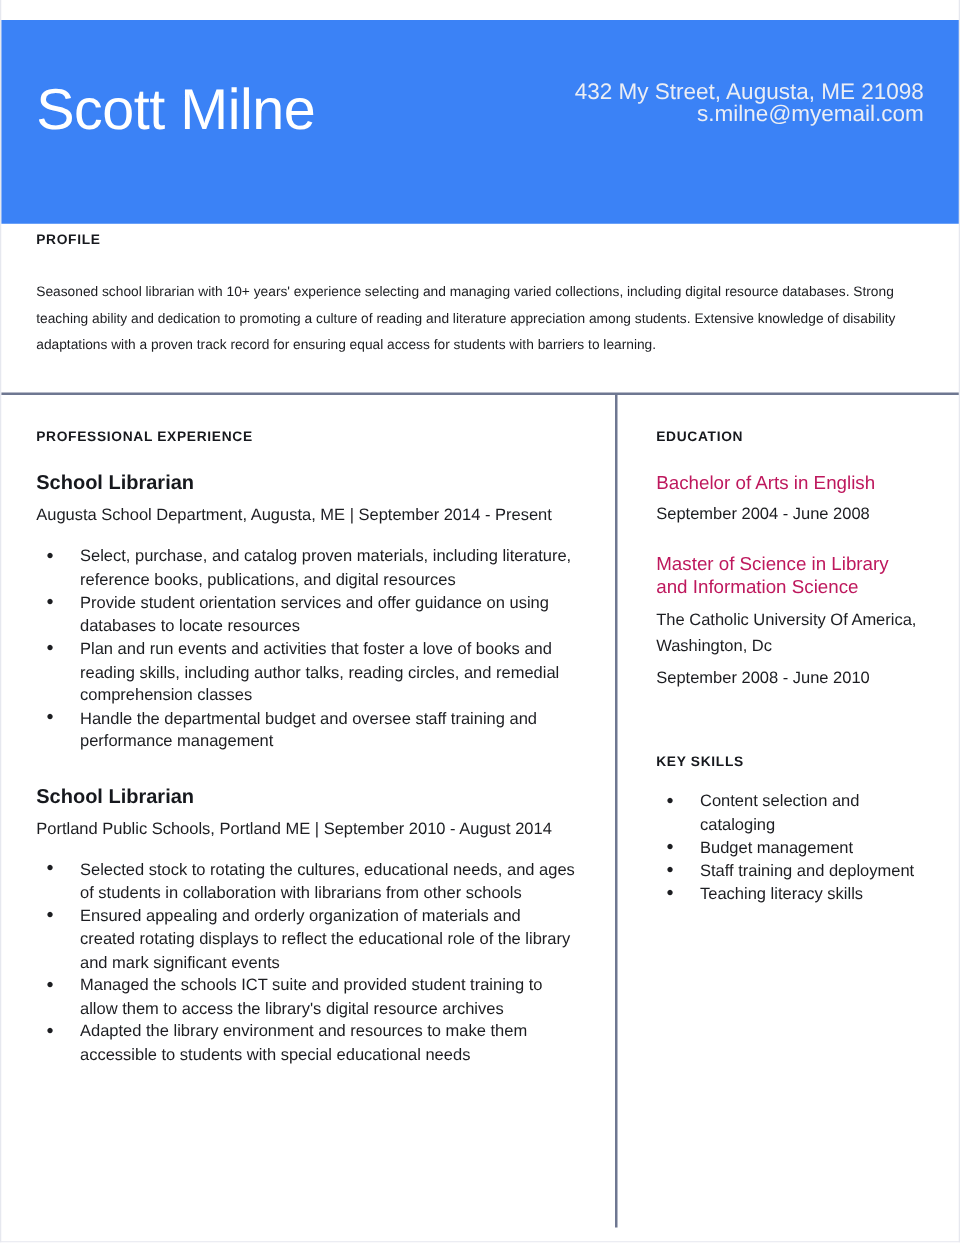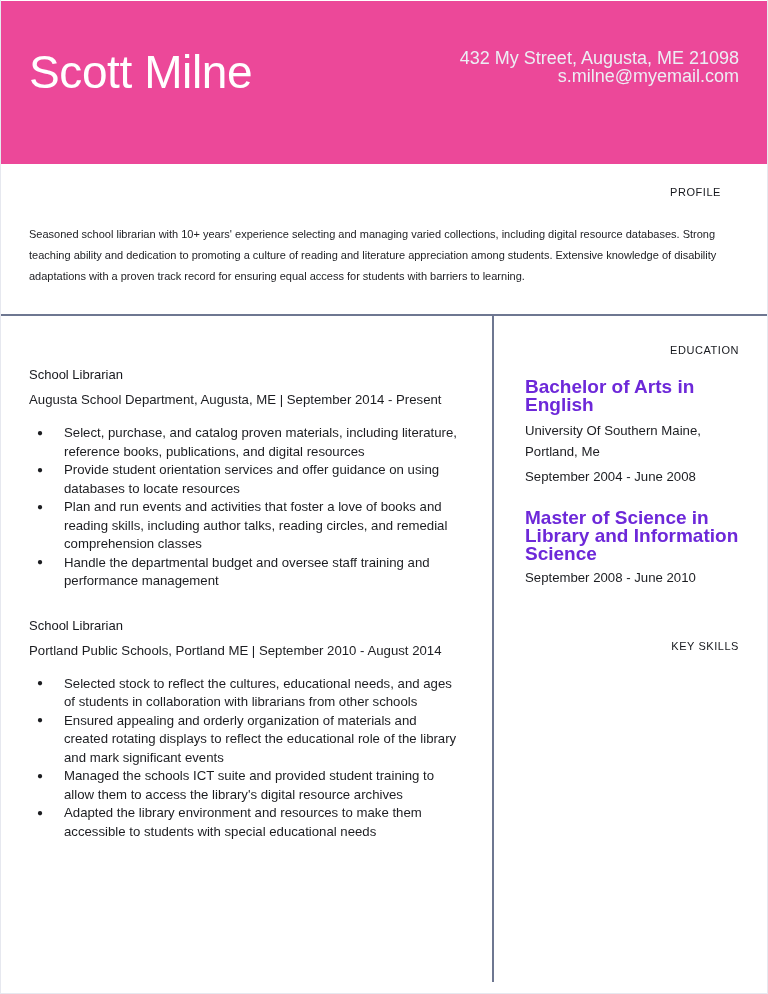--- a/index.html
+++ b/index.html
@@ -20,24 +20,24 @@
     box-sizing: border-box;
     border-left: 1px solid #e6e8ef;
     border-right: 1px solid #e6e8ef;
     border-bottom: 1px solid #e6e8ef;
   }
 
   
   .header {
     position: absolute;
     left: 0;
-    top: 1px;
+    top: 16px;
     width: 768px;
     height: 163px;
-    background: #ec4899;
+    background: #3b82f6;
     box-sizing: border-box;
   }
   .header-name {
     position: absolute;
     left: 28px;
     top: 48px;
     color: #ffffff;
     font-size: 46px;
     font-weight: 400;
     letter-spacing: -0.4px;
@@ -57,25 +57,24 @@
 
   
   .profile {
     position: absolute;
     left: 28px;
     top: 186px;
     width: 692px;
   }
   .section-title {
     font-size: 11px;
-    font-weight: normal;
+    font-weight: bold;
     letter-spacing: 0.55px;
     color: #16181d;
     text-transform: uppercase;
-    text-align: right;
   }
   .profile-body {
     margin-top: 26px;
     font-size: 11px;
     line-height: 21px;
     color: #1c1d21;
     text-align: left;
   }
 
   
@@ -106,22 +105,22 @@
   .col-right {
     position: absolute;
     left: 524px;
     top: 344px;
     width: 214px;
   }
 
   .block-gap { height: 22px; }
 
   .entry-title {
-    font-size: 13px;
-    font-weight: normal;
+    font-size: 16px;
+    font-weight: bold;
     color: #16181d;
     line-height: 18px;
   }
   .entry-meta {
     margin-top: 5px;
     font-size: 13.2px;
     color: #1c1d21;
     line-height: 21px;
   }
 
@@ -144,23 +143,23 @@
     left: 8px;
     top: -0.5px;
     font-size: 10px;
     color: #1c1d21;
     line-height: 18.5px;
   }
 
   .right-heading { margin-bottom: 0; }
   .edu-entry { margin-top: 22px; }
   .edu-degree {
-    font-size: 19px;
-    font-weight: bold;
-    color: #6d28d9;
+    font-size: 15px;
+    font-weight: normal;
+    color: #be185d;
     line-height: 18px;
   }
   .edu-school {
     margin-top: 6px;
     font-size: 13.2px;
     line-height: 21px;
     color: #1c1d21;
   }
   .edu-dates {
     margin-top: 4px;
@@ -207,58 +206,65 @@
 
   <div class="profile">
     <div class="section-title">PROFILE</div>
     <div class="profile-body">Seasoned school librarian with 10+ years' experience selecting and managing varied collections, including digital resource databases. Strong teaching ability and dedication to promoting a culture of reading and literature appreciation among students. Extensive knowledge of disability adaptations with a proven track record for ensuring equal access for students with barriers to learning.</div>
   </div>
 
   <div class="hrule"></div>
   <div class="vrule"></div>
 
   <div class="col-left">
+    <div class="section-title">PROFESSIONAL EXPERIENCE</div>
 
     <div class="block-gap"></div>
 
     <div>
       <div class="entry-title">School Librarian</div>
       <div class="entry-meta">Augusta School Department, Augusta, ME | September 2014 - Present</div>
       <ul class="bullets">
         <li>Select, purchase, and catalog proven materials, including literature, reference books, publications, and digital resources</li>
         <li>Provide student orientation services and offer guidance on using databases to locate resources</li>
         <li>Plan and run events and activities that foster a love of books and reading skills, including author talks, reading circles, and remedial comprehension classes</li>
         <li>Handle the departmental budget and oversee staff training and performance management</li>
       </ul>
     </div>
 
     <div class="job-spacer"></div>
 
     <div>
       <div class="entry-title">School Librarian</div>
       <div class="entry-meta">Portland Public Schools, Portland ME | September 2010 - August 2014</div>
       <ul class="bullets">
-        <li>Selected stock to reflect the cultures, educational needs, and ages of students in collaboration with librarians from other schools</li>
+        <li>Selected stock to rotating the cultures, educational needs, and ages of students in collaboration with librarians from other schools</li>
         <li>Ensured appealing and orderly organization of materials and created rotating displays to reflect the educational role of the library and mark significant events</li>
         <li>Managed the schools ICT suite and provided student training to allow them to access the library's digital resource archives</li>
         <li>Adapted the library environment and resources to make them accessible to students with special educational needs</li>
       </ul>
     </div>
   </div>
 
   <div class="col-right">
     <div class="section-title right-heading">EDUCATION</div>
 
     <div class="edu-entry">
       <div class="edu-degree">Bachelor of Arts in English</div>
-      <div class="edu-school">University Of Southern Maine, Portland, Me</div>
       <div class="edu-dates">September 2004 - June 2008</div>
     </div>
 
     <div class="edu-entry">
       <div class="edu-degree">Master of Science in Library and Information Science</div>
+      <div class="edu-school">The Catholic University Of America, Washington, Dc</div>
       <div class="edu-dates">September 2008 - June 2010</div>
     </div>
 
     <div class="section-title skills-title">KEY SKILLS</div>
+    <ul class="skills">
+      <li>Content selection and cataloging</li>
+      <li>Budget management</li>
+      <li>Staff training and deployment</li>
+      <li>Teaching literacy skills</li>
+    </ul>
   </div>
 
 </div>
 
 </body></html>

